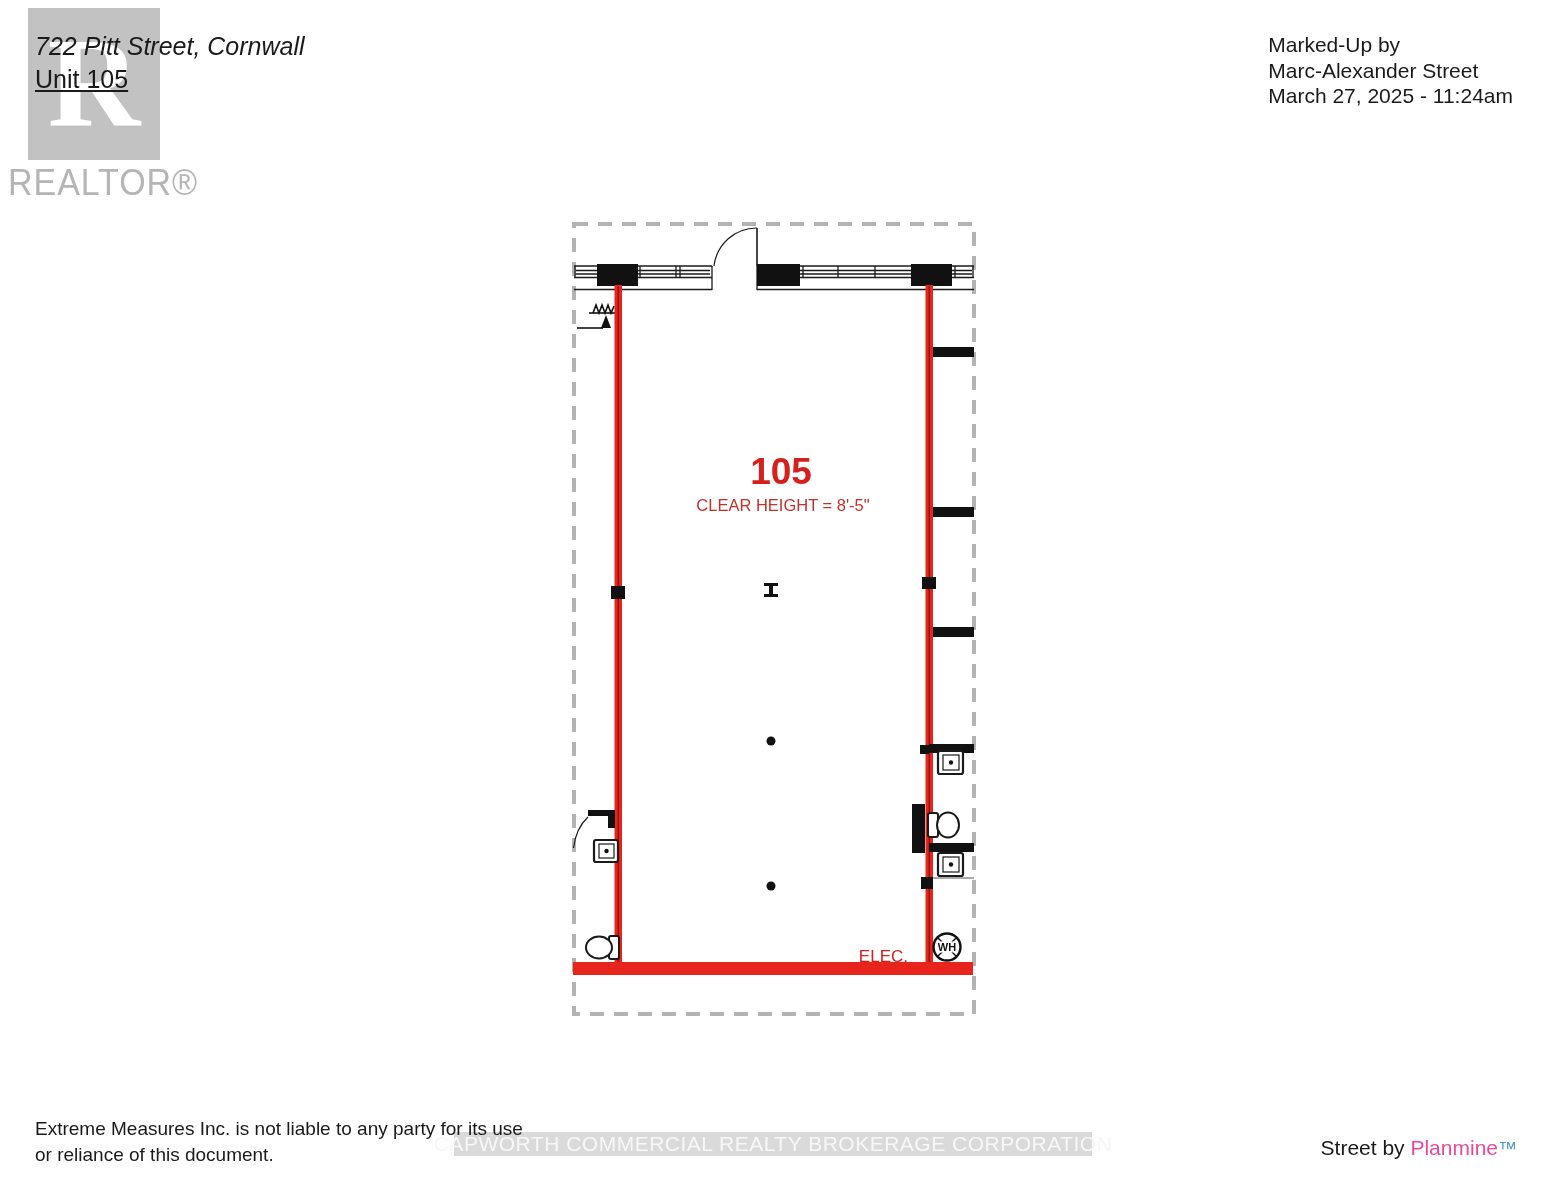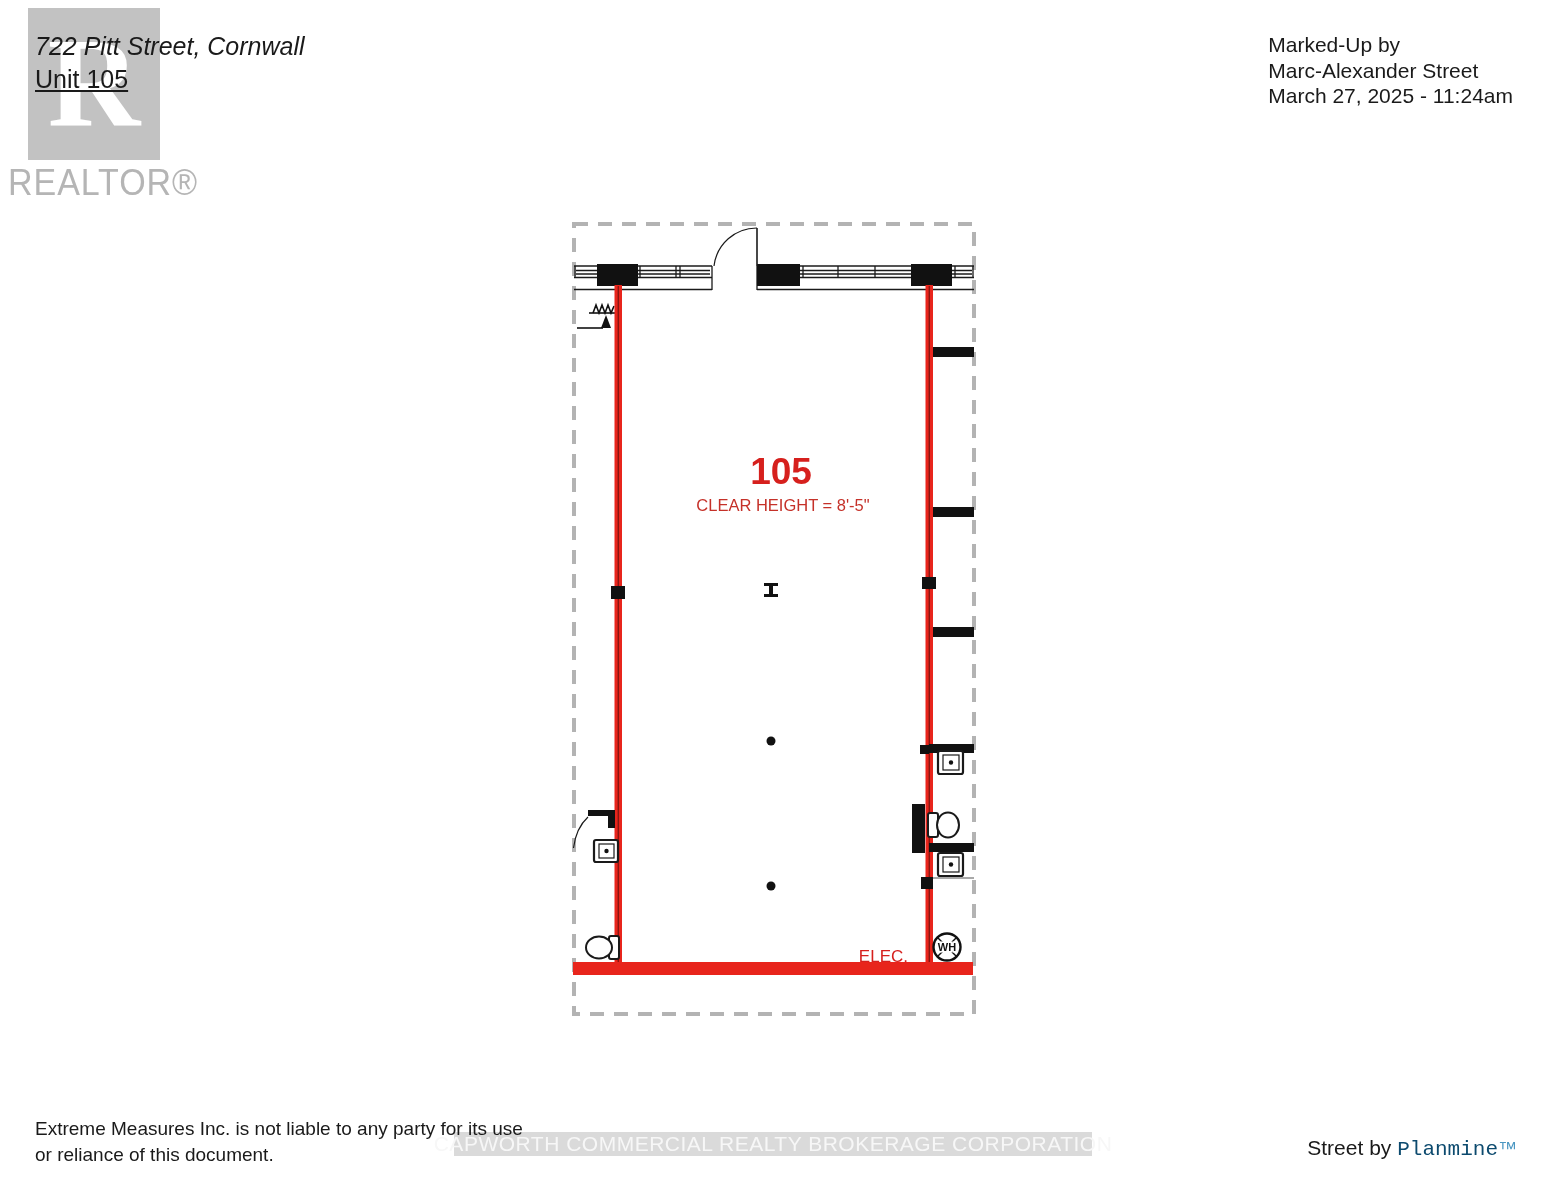--- a/index.html
+++ b/index.html
@@ -28,21 +28,21 @@
   .plan-label-elec{fill:#d6201d;font-size:17px;font-family:"Liberation Sans",sans-serif;}
   .plan-label-wh{fill:#111;font-size:11px;font-weight:bold;font-family:"Liberation Sans",sans-serif;
     paint-order:stroke;stroke:#ffffff;stroke-width:3px;}
 
   
   .watermark{position:absolute;left:454px;top:1132px;width:638px;height:24px;z-index:1;
     background:#dadada;color:#f7f7f7;font-size:21px;letter-spacing:.5px;
     display:flex;align-items:center;justify-content:center;white-space:nowrap;}
   .disclaimer{position:absolute;left:35px;top:1116px;z-index:2;font-size:19px;line-height:1.37;}
   .powered{position:absolute;right:36px;top:1136px;z-index:2;font-size:21px;white-space:nowrap;}
-  .powered .brand{color:#0c4a6e;font-family:Liberation Mono, monospace;}
+  .powered .brand{color:#ec4899;}
   .powered .tm{color:#4a97c2;font-size:19px;}
 </style>
 </head>
 <body>
 
 <div id="page">
 
   <div class="realtor-logo">
     <div class="r">R</div>
   </div>

